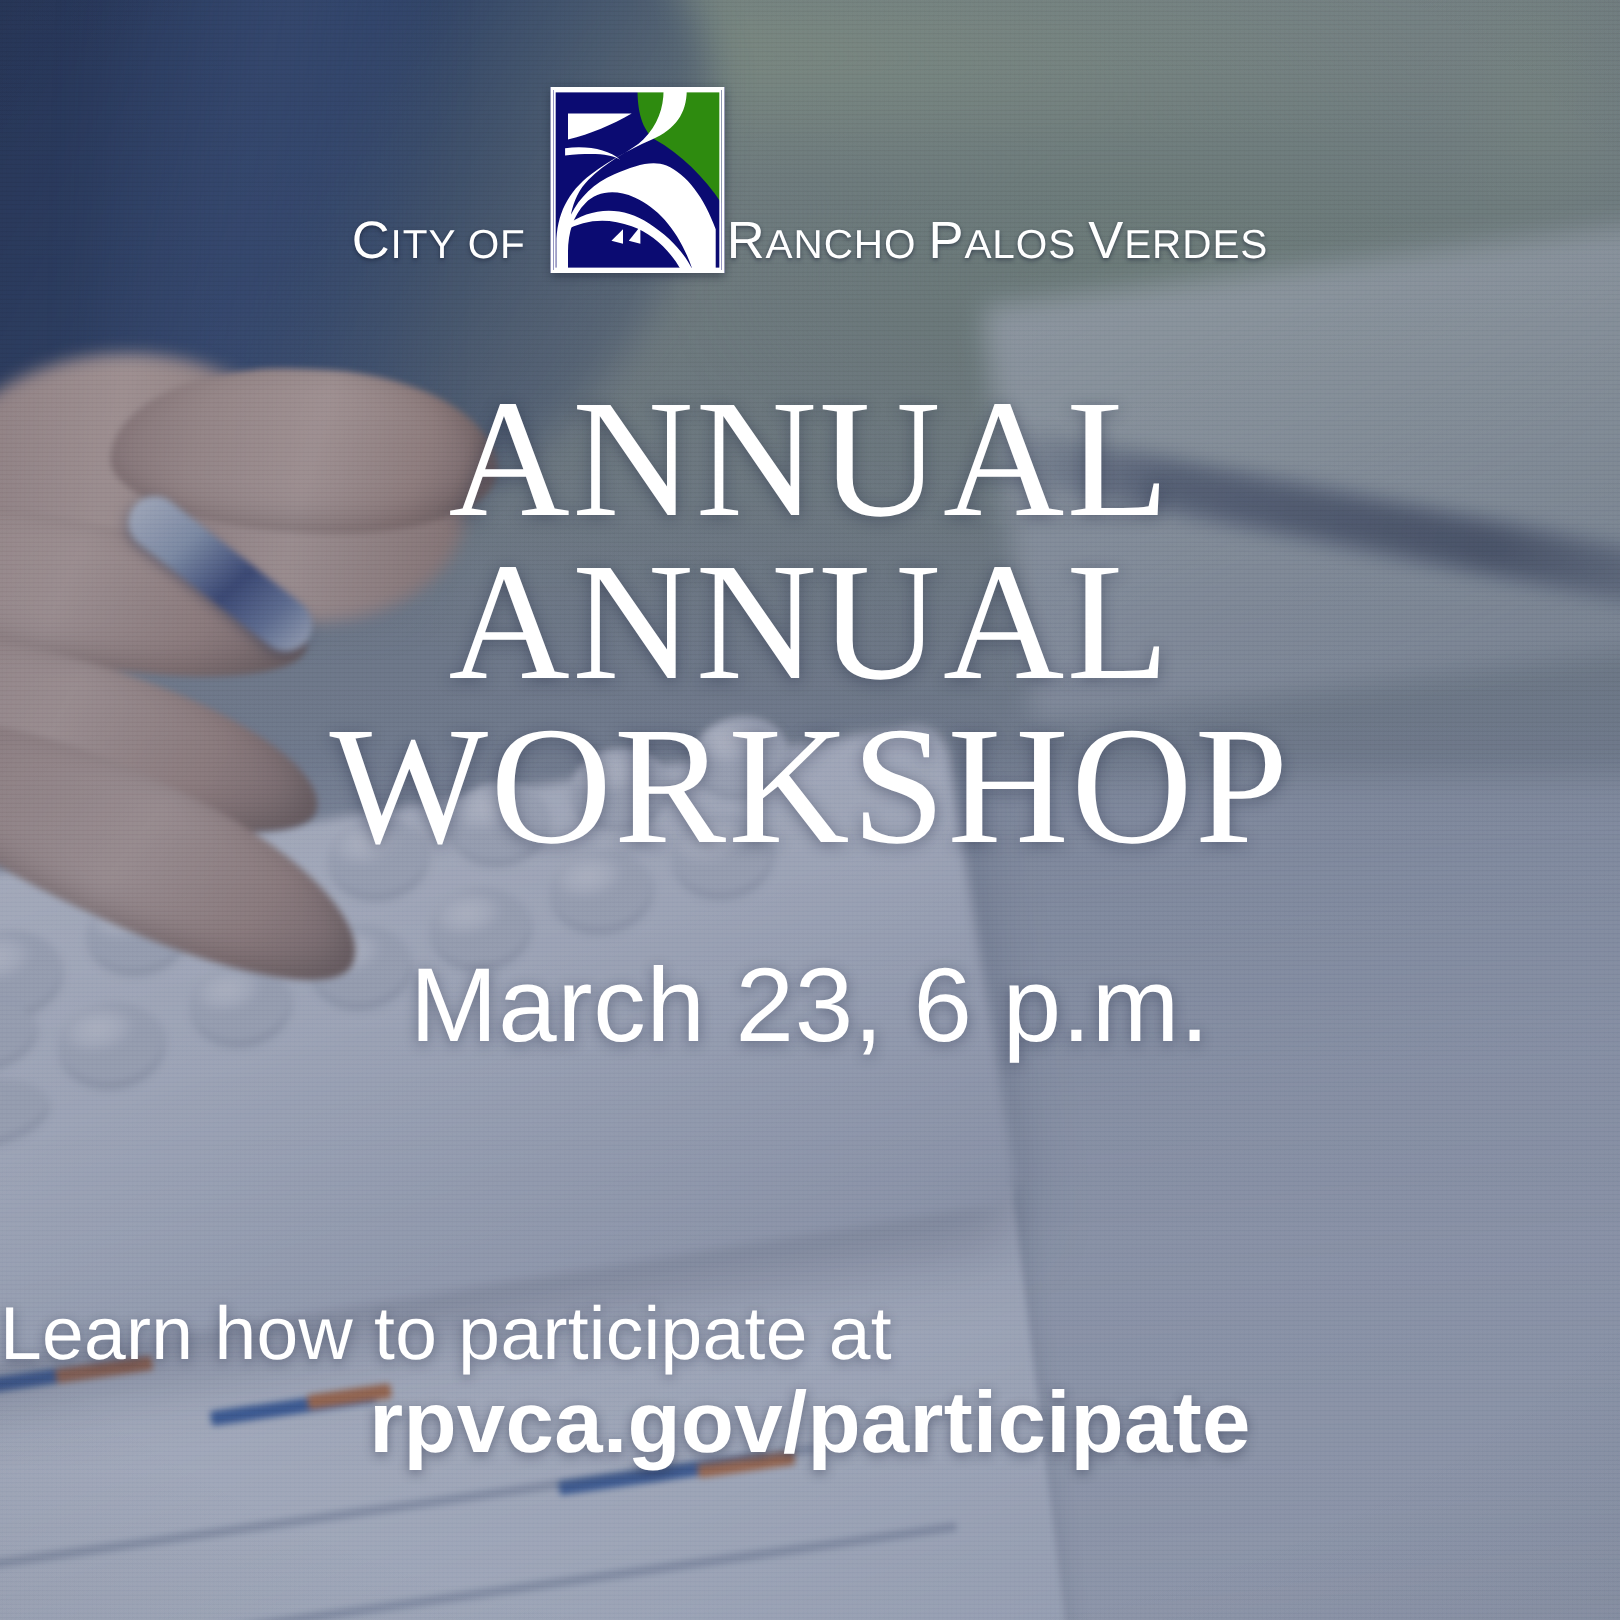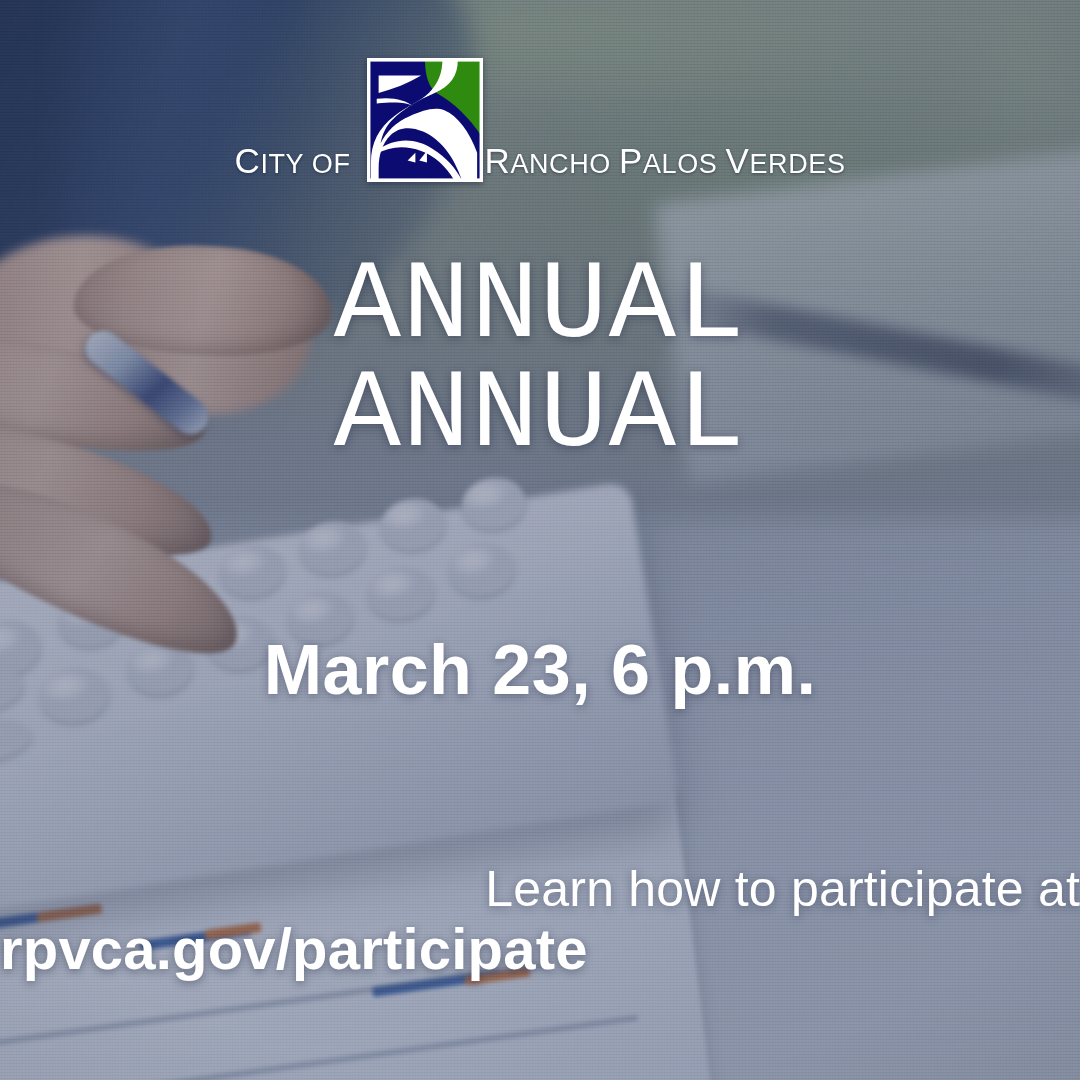--- a/index.html
+++ b/index.html
@@ -200,63 +200,64 @@
     flex:0 0 auto;
     box-shadow:0 2px 6px rgba(16,22,44,.45);
   }
   .logo-mark svg{ display:block; width:100%; height:100%; }
 
   
   .headline{
     position:absolute; left:0; right:0; top:252px;
     text-align:center;
     color:#ffffff;
-    font-family:Liberation Mono, monospace;
+    font-family:Liberation Serif, serif;
     font-weight:400;
     font-size:112px;
     line-height:.975;
     letter-spacing:1.5px;
     text-shadow:0 2px 10px rgba(28,36,62,.40);
   }
   .headline span{ display:block; }
 
   
   .when{
     position:absolute; left:0; right:0; top:634px;
     text-align:center;
     color:#ffffff;
-    font-weight:700;
+    font-weight:400;
     font-size:70px;
     letter-spacing:.5px;
     line-height:1.04;
     text-shadow:0 2px 9px rgba(28,36,62,.40);
   }
   .where{
     position:absolute; left:0; right:0; top:722px;
     text-align:center;
     color:#ffffff;
     font-weight:400;
     font-size:60px;
     letter-spacing:.3px;
     line-height:1.04;
     text-shadow:0 2px 9px rgba(28,36,62,.40);
   }
 
   
   .cta-line{
     position:absolute; left:0; right:0; top:860px;
-    text-align:right;
+    text-align:left;
     color:#ffffff;
     font-weight:400;
     font-size:50px;
     letter-spacing:.2px;
     text-shadow:0 2px 8px rgba(28,36,62,.40);
   }
   .cta-url{
     position:absolute; left:0; right:0; top:915px;
+    text-align:center;
     color:#ffffff;
     font-weight:700;
     font-size:58px;
     letter-spacing:.2px;
     text-shadow:0 2px 8px rgba(28,36,62,.45);
   }
 </style>
 </head>
 <body>
 
@@ -351,20 +352,21 @@
           <rect x="0" y="0" width="116" height="124" fill="none" stroke="#FFFFFF" stroke-width="3"></rect>
         </svg>
       </div>
 
       <div class="logo-word right"><span class="cap">R</span><span class="sm">ANCHO </span><span class="cap">P</span><span class="sm">ALOS </span><span class="cap">V</span><span class="sm">ERDES</span></div>
     </div>
 
     <div class="headline">
       <span>ANNUAL</span>
       <span>ANNUAL</span>
+      <span>WORKSHOP</span>
     </div>
 
     <div class="when">March 23, 6 p.m.</div>
 
     <div class="cta-line">Learn how to participate at</div>
     <div class="cta-url">rpvca.gov/participate</div>
 
   </div>
 </div>
 

